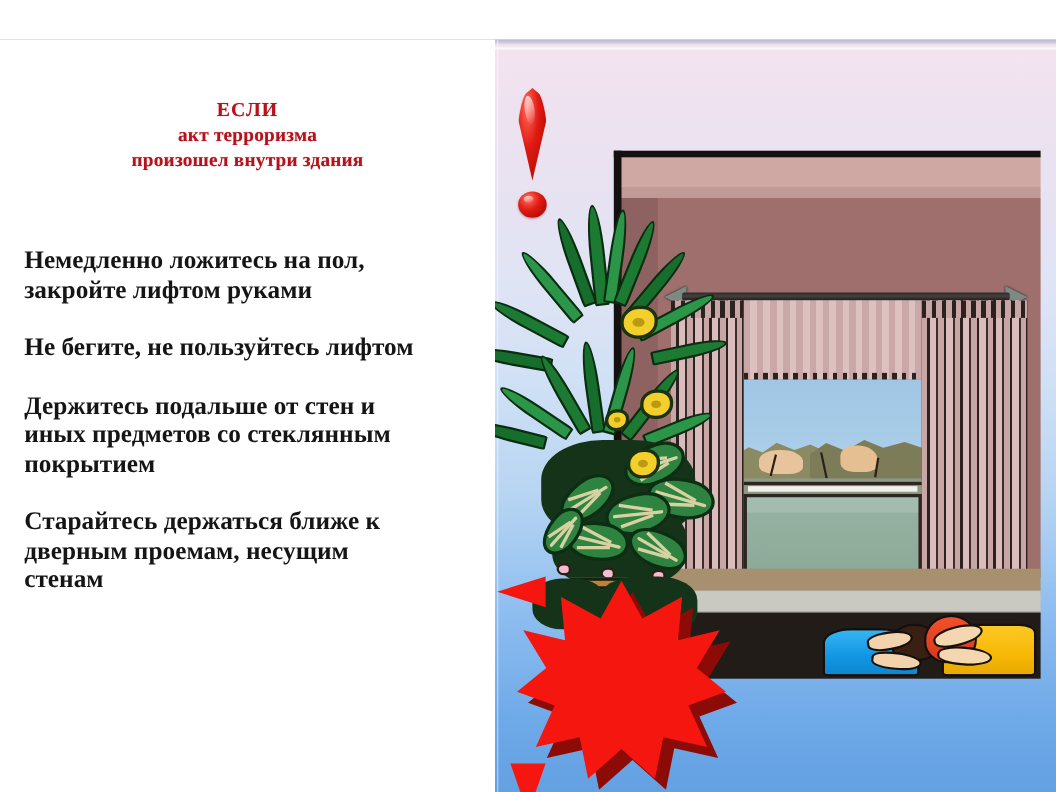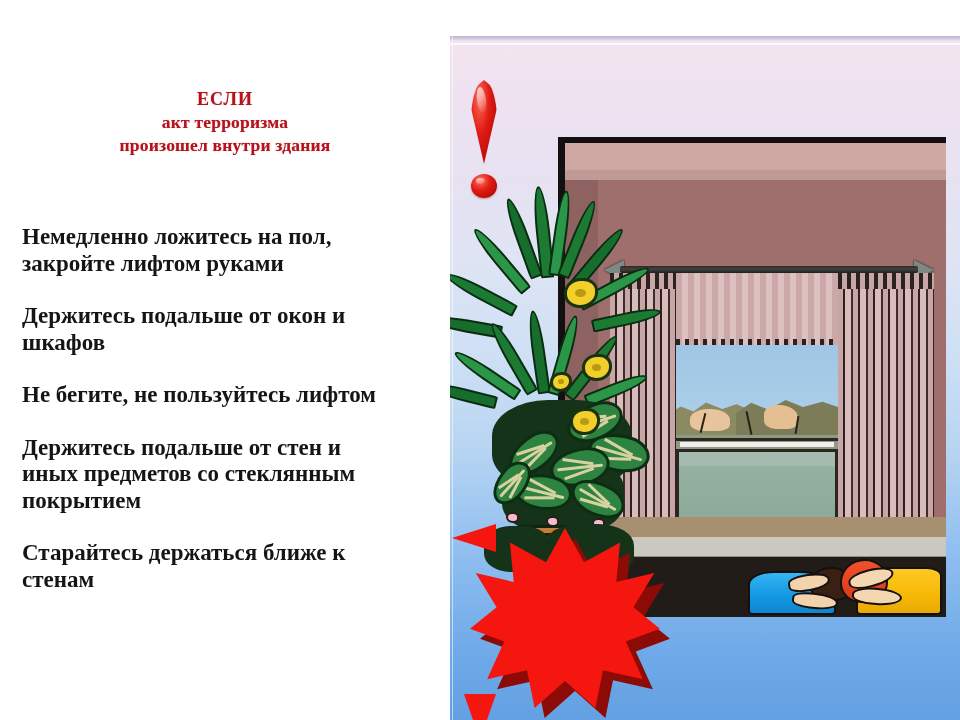--- a/index.html
+++ b/index.html
@@ -224,37 +224,34 @@
       <span class="ln">произошел внутри здания</span>
     </div>
 
     <div id="bullets">
 
       <p class="bullet">
         <span class="ln">Немедленно ложитесь на пол,</span>
         <span class="ln">закройте лифтом руками</span>
       </p>
 
-      <p class="bullet">
-        <span class="ln">Держитесь подальше от окон и</span>
-        <span class="ln">шкафов</span>
-      </p>
 
       <p class="bullet">
         <span class="ln">Не бегите, не пользуйтесь лифтом</span>
       </p>
 
       <p class="bullet">
         <span class="ln">Держитесь подальше от стен и</span>
         <span class="ln">иных предметов со стеклянным</span>
         <span class="ln">покрытием</span>
       </p>
 
       <p class="bullet">
         <span class="ln">Старайтесь держаться ближе к</span>
+        <span class="ln">дверным проемам, несущим</span>
         <span class="ln">стенам</span>
       </p>
 
     </div>
   </div>
 
   <div id="art-panel">
     <div id="panel-topbar"></div>
     <div id="panel-topline"></div>
     <div id="panel-leftline"></div>

